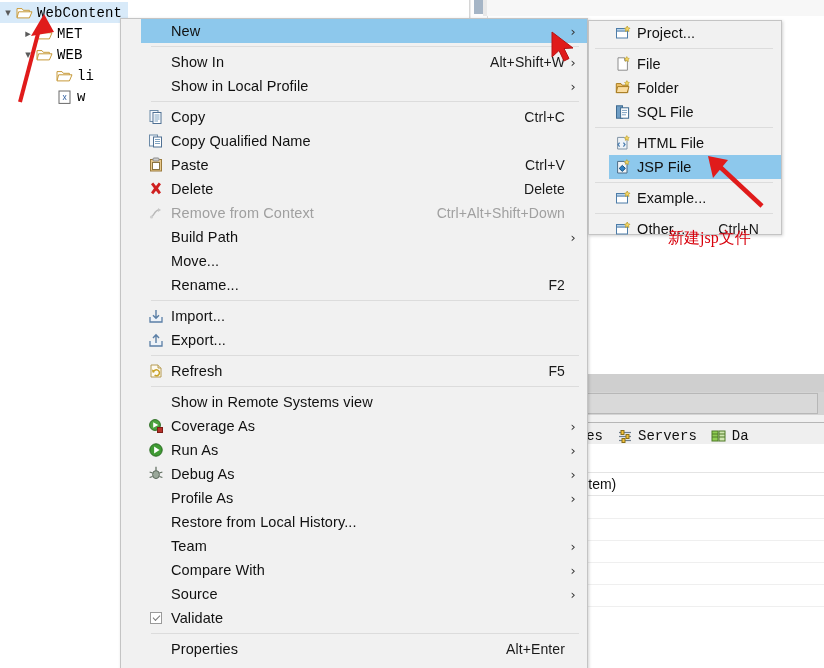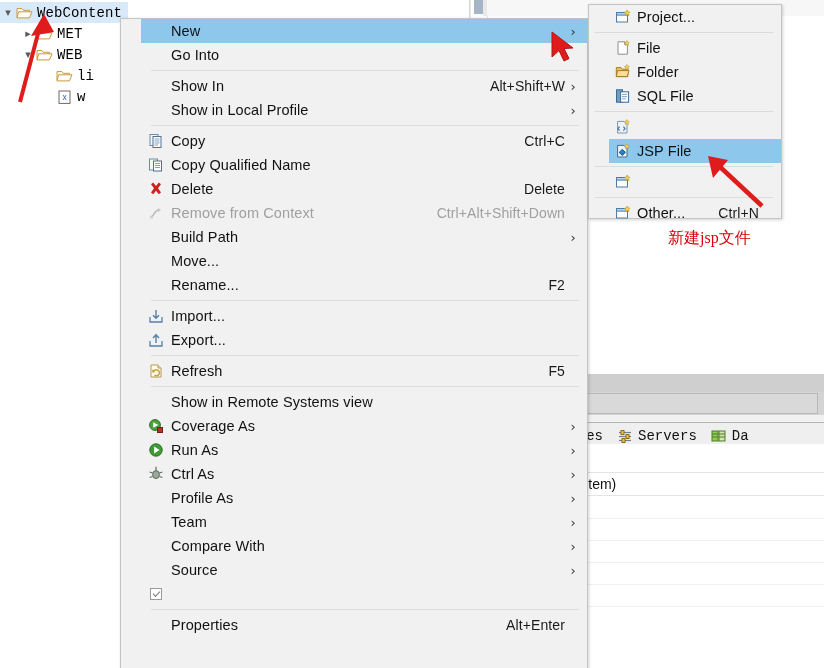--- a/index.html
+++ b/index.html
@@ -185,21 +185,21 @@
     border: 1px solid #c4c4c4;
     box-shadow: 1px 1px 3px rgba(0,0,0,.18);
     box-sizing: border-box;
     z-index: 50;
   }
   #main-menu {
     left: 120px; top: 18px;
     width: 468px; height: 660px;
   }
   #sub-menu {
-    left: 588px; top: 4px;
+    left: 588px; top: 20px;
     width: 194px; height: 215px;
     z-index: 60;
   }
 
   .mi {
     position: relative;
     display: flex;
     align-items: center;
     height: 24px;
     padding: 0 6px 0 0;
@@ -409,25 +409,20 @@
     </div>
   </div>
 </div>
 
 <div class="ctx-menu" id="main-menu">
     <div class="mi sel">
       <span class="gutter"></span>
       <span class="lbl">New</span>
       <span class="arrow">›</span>
     </div>
-    <div class="mi">
-      <span class="gutter"></span>
-      <span class="lbl">Go Into</span>
-      <span class="arrow"></span>
-    </div>
     <div class="sep"></div>
     <div class="mi">
       <span class="gutter"></span>
       <span class="lbl">Show In</span>
       <span class="accel">Alt+Shift+W</span>
       <span class="arrow">›</span>
     </div>
     <div class="mi">
       <span class="gutter"></span>
       <span class="lbl">Show in Local Profile</span>
@@ -458,20 +453,32 @@
           <line x1="7" y1="8.5" x2="12" y2="8.5" stroke="#7fa3c2"></line>
           <line x1="7" y1="10.5" x2="12" y2="10.5" stroke="#7fa3c2"></line>
         </svg>
       </span>
       <span class="lbl">Copy Qualified Name</span>
       <span class="arrow"></span>
     </div>
     <div class="mi">
       <span class="gutter">
         <svg class="ico-svg" width="16" height="16" viewBox="0 0 16 16">
+          <rect x="2.5" y="2.5" width="11" height="11.5" fill="#e8c98d" stroke="#9b7b3c"></rect>
+          <rect x="5" y="1" width="6" height="3" rx="1" fill="#cfcfcf" stroke="#8a8a8a"></rect>
+          <rect x="4.5" y="5.5" width="7" height="7" fill="#ffffff" stroke="#8a7440"></rect>
+        </svg>
+      </span>
+      <span class="lbl">Paste</span>
+      <span class="accel">Ctrl+V</span>
+      <span class="arrow"></span>
+    </div>
+    <div class="mi">
+      <span class="gutter">
+        <svg class="ico-svg" width="16" height="16" viewBox="0 0 16 16">
           <path d="M3,3.2 L5.2,1.6 L8,5 L10.8,1.6 L13,3.2 L10,7.3 L13,11.4 L10.8,13.2 L8,9.7 L5.2,13.2 L3,11.4 L6,7.3 Z" fill="#cf2020"></path>
         </svg>
       </span>
       <span class="lbl">Delete</span>
       <span class="accel">Delete</span>
       <span class="arrow"></span>
     </div>
     <div class="mi disabled">
       <span class="gutter">
         <svg class="ico-svg" width="16" height="16" viewBox="0 0 16 16">
@@ -566,47 +573,53 @@
       <span class="gutter">
         <svg class="ico-svg" width="16" height="16" viewBox="0 0 16 16">
           <ellipse cx="8" cy="8.6" rx="3.4" ry="4" fill="#9aa89a" stroke="#5d6b5d"></ellipse>
           <line x1="1.6" y1="6" x2="4.6" y2="7" stroke="#5d6b5d" stroke-width="1.2"></line>
           <line x1="1.6" y1="11.5" x2="4.6" y2="10.5" stroke="#5d6b5d" stroke-width="1.2"></line>
           <line x1="14.4" y1="6" x2="11.4" y2="7" stroke="#5d6b5d" stroke-width="1.2"></line>
           <line x1="14.4" y1="11.5" x2="11.4" y2="10.5" stroke="#5d6b5d" stroke-width="1.2"></line>
           <line x1="8" y1="0.8" x2="8" y2="4.4" stroke="#5d6b5d" stroke-width="1.2"></line>
         </svg>
       </span>
-      <span class="lbl">Ctrl As</span>
+      <span class="lbl">Debug As</span>
       <span class="arrow">›</span>
     </div>
     <div class="mi">
       <span class="gutter"></span>
       <span class="lbl">Profile As</span>
       <span class="arrow">›</span>
     </div>
     <div class="mi">
       <span class="gutter"></span>
+      <span class="lbl">Restore from Local History...</span>
+      <span class="arrow"></span>
+    </div>
+    <div class="mi">
+      <span class="gutter"></span>
       <span class="lbl">Team</span>
       <span class="arrow">›</span>
     </div>
     <div class="mi">
       <span class="gutter"></span>
       <span class="lbl">Compare With</span>
       <span class="arrow">›</span>
     </div>
     <div class="mi">
       <span class="gutter"></span>
       <span class="lbl">Source</span>
       <span class="arrow">›</span>
     </div>
     <div class="mi">
       <span class="gutter">
         <span class="cbx"></span>
       </span>
+      <span class="lbl">Validate</span>
       <span class="arrow"></span>
     </div>
     <div class="sep"></div>
     <div class="mi">
       <span class="gutter"></span>
       <span class="lbl">Properties</span>
       <span class="accel">Alt+Enter</span>
       <span class="arrow"></span>
     </div>
   </div>
@@ -662,20 +675,21 @@
     <div class="sep"></div>
     <div class="mi">
       <span class="gutter">
         <svg class="ico-svg" width="16" height="16" viewBox="0 0 16 16">
           <path d="M2.6,2.4 L9,2.4 L12,5.4 L12,14 L2.6,14 Z" fill="#eef3f8" stroke="#8093a5"></path>
           <path d="M4.6,7.6 L3,9.6 L4.6,11.6" stroke="#4d7fb0" stroke-width="1.3" fill="none"></path>
           <path d="M8.4,7.6 L10,9.6 L8.4,11.6" stroke="#4d7fb0" stroke-width="1.3" fill="none"></path>
           <path d="M11.8,0.6 L12.6,2.2 L14.3,2.5 L13.1,3.7 L13.4,5.4 L11.8,4.6 L10.3,5.4 L10.6,3.7 L9.4,2.5 L11.1,2.2 Z" fill="#f6d663" stroke="#b79b24" stroke-width=".6"></path>
         </svg>
       </span>
+      <span class="lbl">HTML File</span>
       <span class="arrow"></span>
     </div>
     <div class="mi sel">
       <span class="gutter">
         <svg class="ico-svg" width="16" height="16" viewBox="0 0 16 16">
           <path d="M2.6,2.4 L9,2.4 L12,5.4 L12,14 L2.6,14 Z" fill="#eef3f8" stroke="#4a6b86"></path>
           <path d="M4.2,9.4 L7.3,6.4 L10.4,9.4 L7.3,12.4 Z" fill="#2d7fc1" stroke="#18537f"></path>
           <path d="M11.8,0.6 L12.6,2.2 L14.3,2.5 L13.1,3.7 L13.4,5.4 L11.8,4.6 L10.3,5.4 L10.6,3.7 L9.4,2.5 L11.1,2.2 Z" fill="#f6d663" stroke="#b79b24" stroke-width=".6"></path>
         </svg>
       </span>
@@ -684,20 +698,21 @@
     </div>
     <div class="sep"></div>
     <div class="mi">
       <span class="gutter">
         <svg class="ico-svg" width="16" height="16" viewBox="0 0 16 16">
           <rect x="1.5" y="3.5" width="11" height="9.5" fill="#ffffff" stroke="#4d7ca8"></rect>
           <rect x="1.5" y="3.5" width="11" height="2.6" fill="#b7d3ea" stroke="#4d7ca8"></rect>
           <path d="M12.2,1 L13.1,2.9 L15,3.2 L13.6,4.6 L14,6.5 L12.2,5.6 L10.5,6.5 L10.8,4.6 L9.5,3.2 L11.4,2.9 Z" fill="#f6d663" stroke="#b79b24" stroke-width=".7"></path>
         </svg>
       </span>
+      <span class="lbl">Example...</span>
       <span class="arrow"></span>
     </div>
     <div class="sep"></div>
     <div class="mi">
       <span class="gutter">
         <svg class="ico-svg" width="16" height="16" viewBox="0 0 16 16">
           <rect x="1.5" y="3.5" width="11" height="9.5" fill="#ffffff" stroke="#4d7ca8"></rect>
           <rect x="1.5" y="3.5" width="11" height="2.6" fill="#b7d3ea" stroke="#4d7ca8"></rect>
           <path d="M12.2,1 L13.1,2.9 L15,3.2 L13.6,4.6 L14,6.5 L12.2,5.6 L10.5,6.5 L10.8,4.6 L9.5,3.2 L11.4,2.9 Z" fill="#f6d663" stroke="#b79b24" stroke-width=".7"></path>
         </svg>

